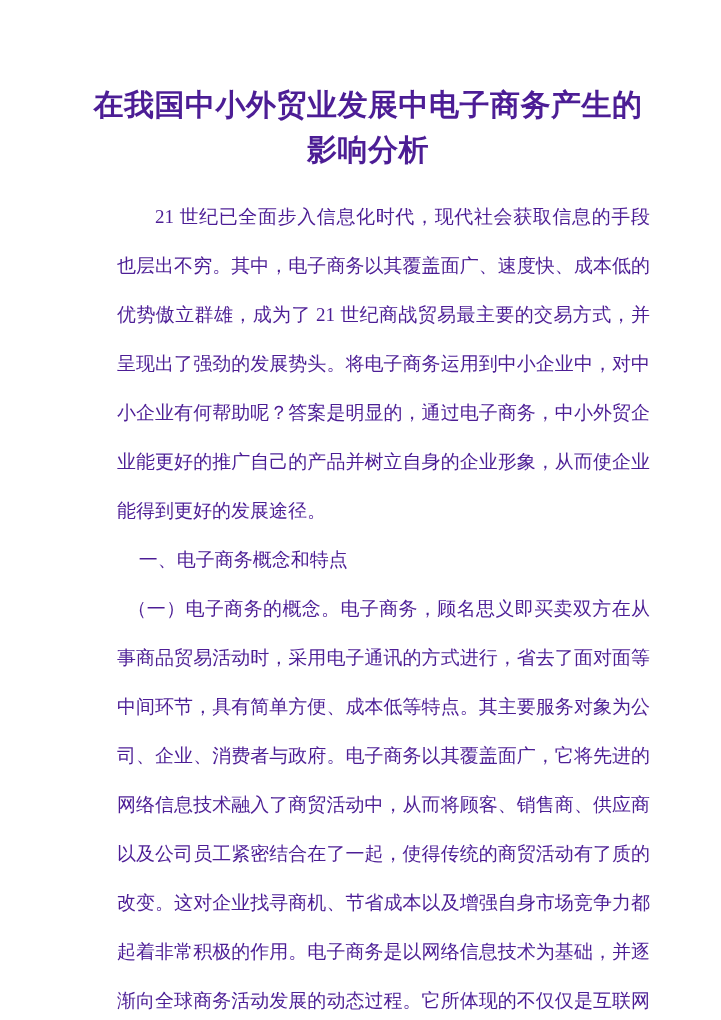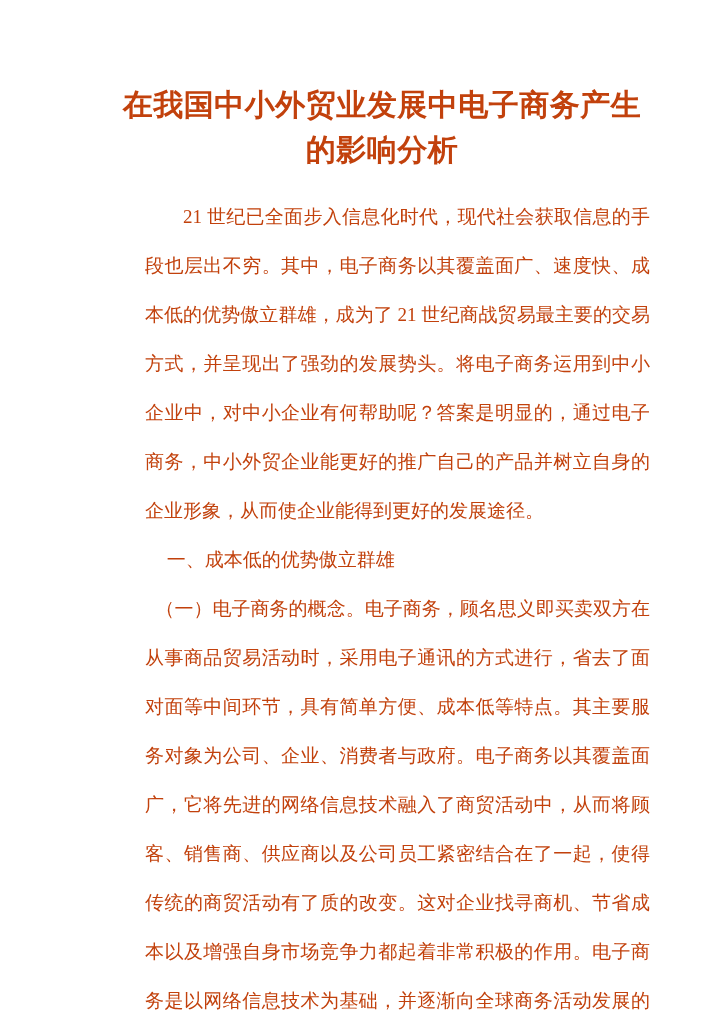--- a/index.html
+++ b/index.html
@@ -6,24 +6,24 @@
     margin: 0;
     padding: 0;
     background: #ffffff;
   }
   .page {
     position: relative;
     width: 721px;
     height: 1020px;
     background: #ffffff;
     box-sizing: border-box;
-    padding: 82px 71px 0 114px;
+    padding: 82px 71px 0 86px;
     overflow: hidden;
     font-family: "Liberation Serif", "DejaVu Serif", serif;
-    color: #c2410c;
+    color: #4c1d95;
   }
   .doc-title {
     margin: 0;
     font-size: 30px;
     line-height: 45px;
     font-weight: bold;
     text-align: center;
     letter-spacing: 0.5px;
   }
   .doc-body {
@@ -42,17 +42,17 @@
   .indent-1 { text-indent: 1.15em; }
   .indent-paren { text-indent: 0.55em; }
 </style>
 </head>
 <body>
 
 <div class="page">
   <h1 class="doc-title">在我国中小外贸业发展中电子商务产生的影响分析</h1>
   <div class="doc-body" id="paragraphs">
       <p class="para indent-2">21 世纪已全面步入信息化时代，现代社会获取信息的手段也层出不穷。其中，电子商务以其覆盖面广、速度快、成本低的优势傲立群雄，成为了 21 世纪商战贸易最主要的交易方式，并呈现出了强劲的发展势头。将电子商务运用到中小企业中，对中小企业有何帮助呢？答案是明显的，通过电子商务，中小外贸企业能更好的推广自己的产品并树立自身的企业形象，从而使企业能得到更好的发展途径。</p>
-      <p class="para indent-1">一、成本低的优势傲立群雄</p>
+      <p class="para indent-1">一、电子商务概念和特点</p>
       <p class="para indent-paren">（一）电子商务的概念。电子商务，顾名思义即买卖双方在从事商品贸易活动时，采用电子通讯的方式进行，省去了面对面等中间环节，具有简单方便、成本低等特点。其主要服务对象为公司、企业、消费者与政府。电子商务以其覆盖面广，它将先进的网络信息技术融入了商贸活动中，从而将顾客、销售商、供应商以及公司员工紧密结合在了一起，使得传统的商贸活动有了质的改变。这对企业找寻商机、节省成本以及增强自身市场竞争力都起着非常积极的作用。电子商务是以网络信息技术为基础，并逐渐向全球商务活动发展的动态过程。它所体现的不仅仅是互联网销售，更是企业内部、企业与商业合作伙伴等一切与贸易相关的网上事物或经济活动。</p>
       <p class="para indent-paren">（二）电子商务的特点</p>
     </div>
 </div>
 
 </body></html>

